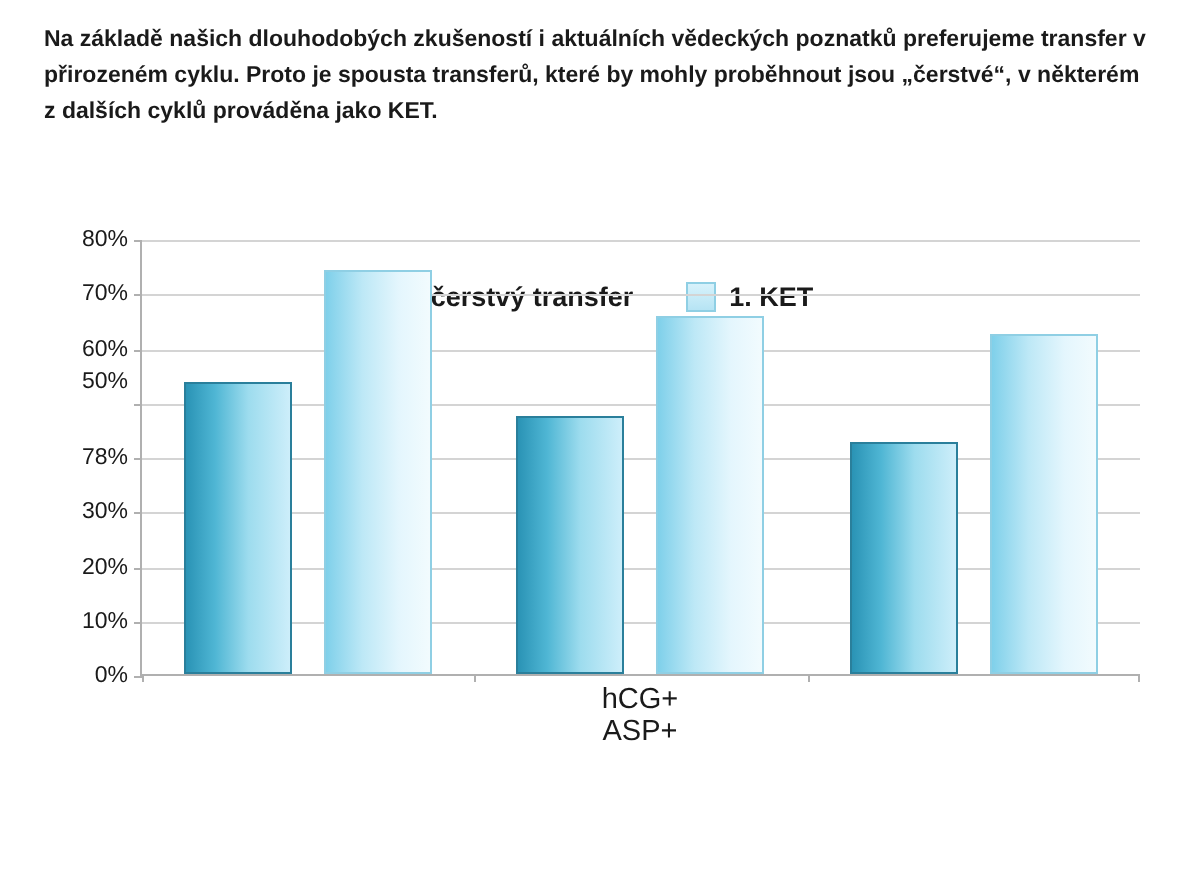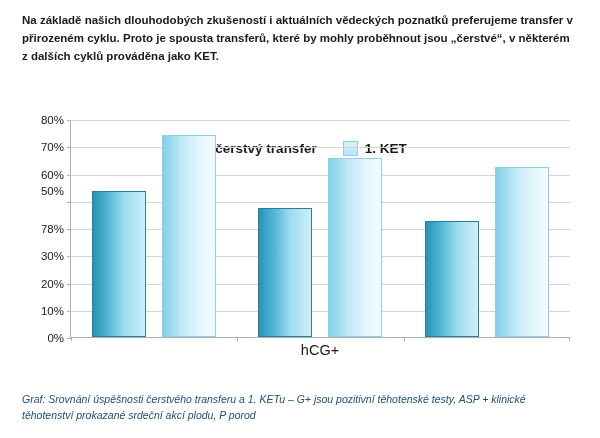--- a/index.html
+++ b/index.html
@@ -245,19 +245,19 @@
             <div class="bar s1" style="height:167.6px;"></div>
           </div>
           <div class="group-sep" style="left:0;"></div>
           <div class="group-sep" style="right:0;"></div>
         </div>
       </div>
     </div>
 
     <div class="xlabels">
       <div class="xlabel">hCG+</div>
+      <div class="xlabel">ASP+</div>
     </div>
 
   </div>
 
-  <div class="caption">Graf: Srovnání úspěšnosti čerstvého transferu a 1. KETu – G+ jsou pozitivní těhotenské testy, ASP + klinické těhotenství prokazané srdeční akcí plodu, P porod</div>
 
 </div>
 
 </body></html>

